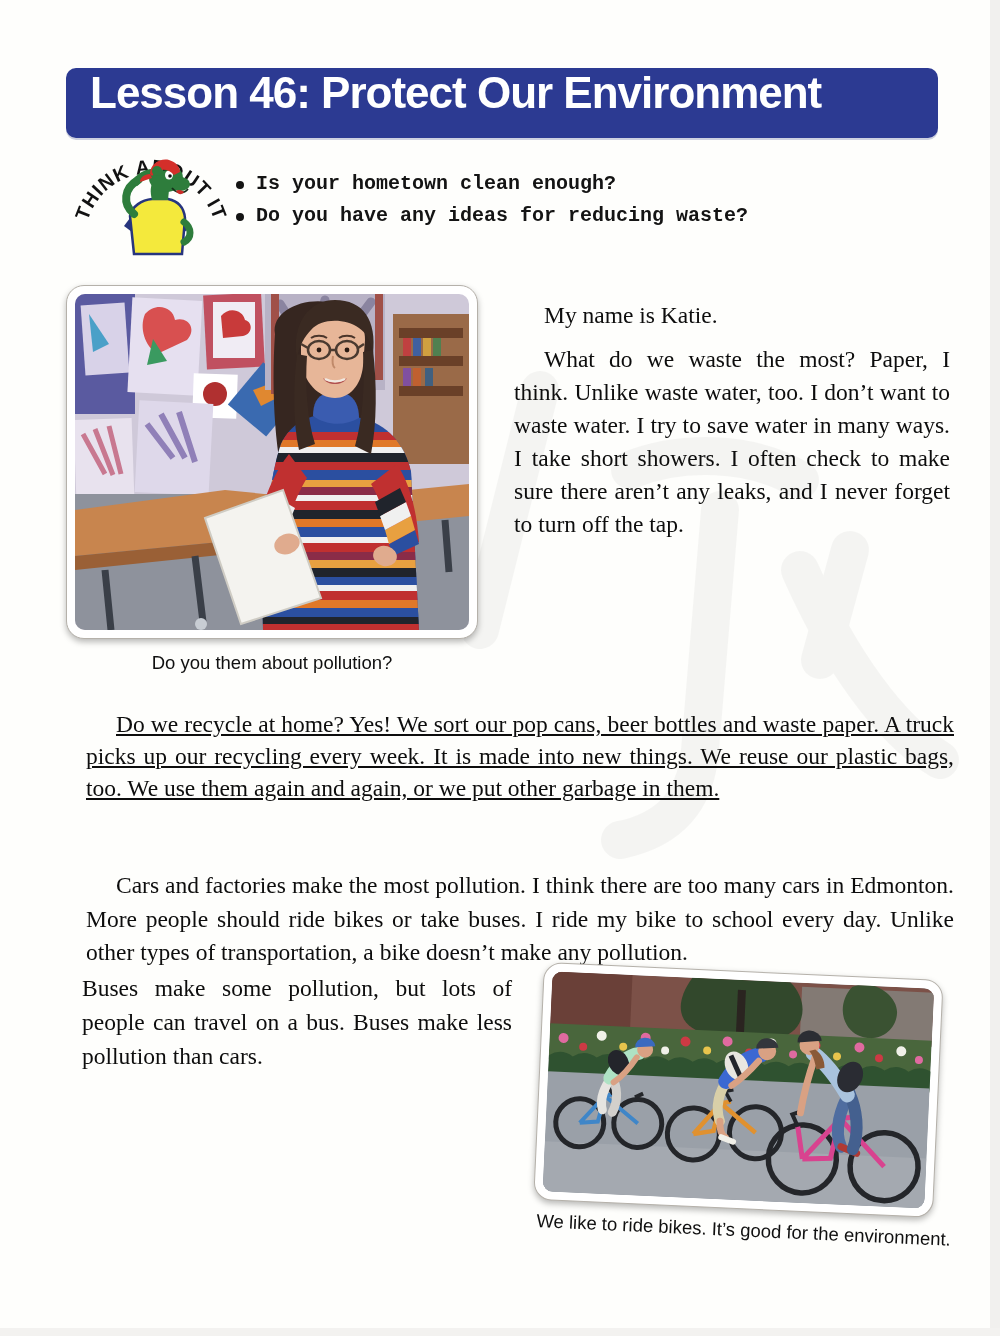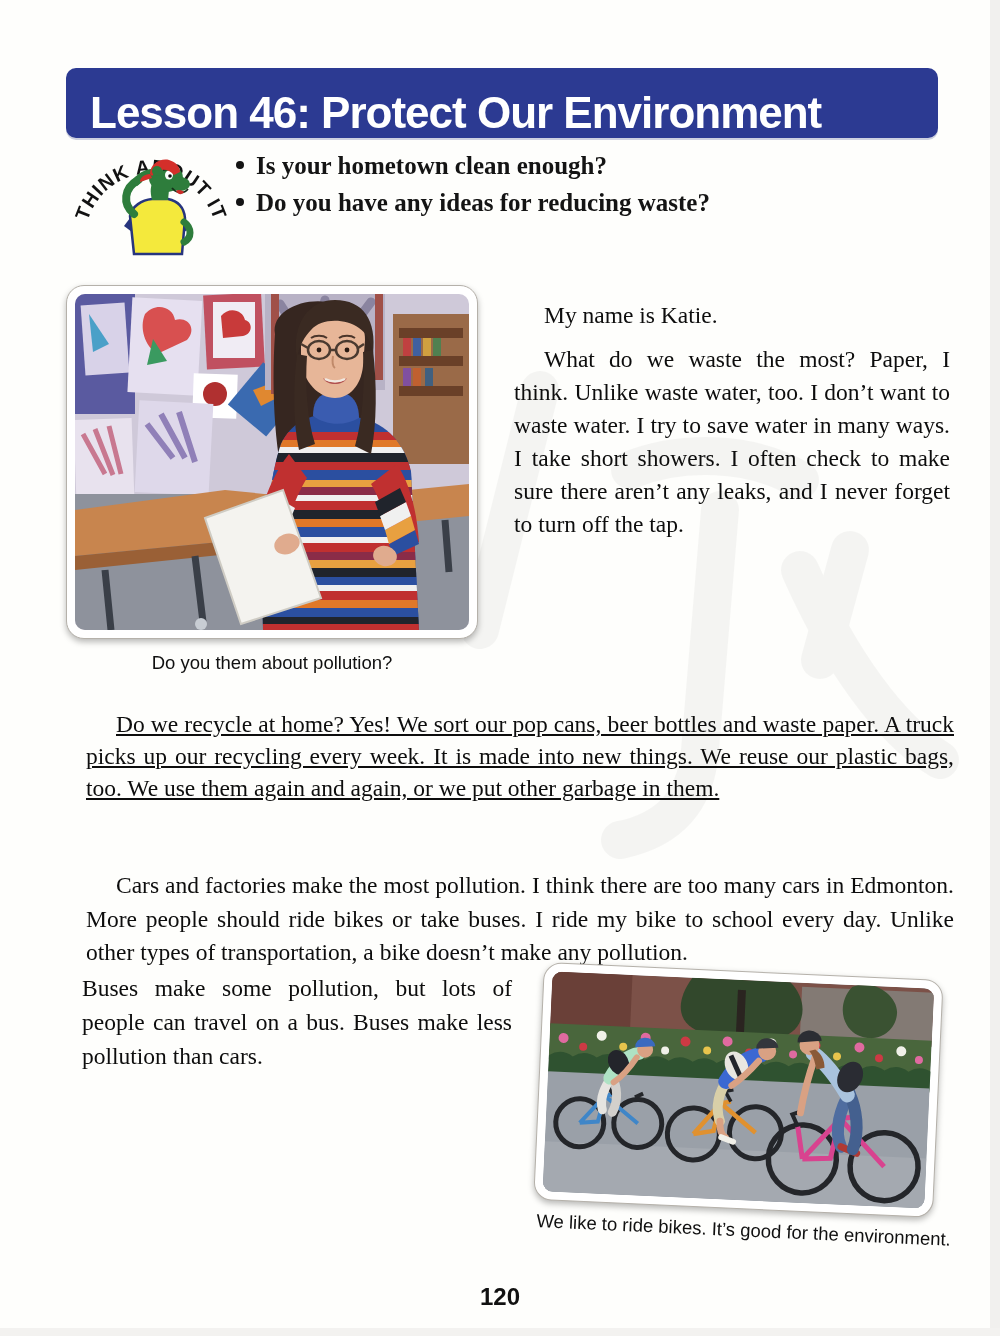--- a/index.html
+++ b/index.html
@@ -16,38 +16,38 @@
   .scan-edge-right { position:absolute; right:0; top:0; width:10px; height:100%; background:#f1f0ee; }
   .scan-edge-bottom { position:absolute; left:0; bottom:0; width:100%; height:8px; background:#f3f2f0; }
 
   
   .watermark { position:absolute; left:420px; top:330px; opacity:0.05; pointer-events:none; }
 
   
   .banner {
     position: absolute; left: 66px; top: 68px; width: 872px; height: 70px;
     background: #2c3a92; border-radius: 10px;
-    display: flex; align-items: flex-end;
+    display: flex; align-items: flex-start;
     box-shadow: 0 2px 0 rgba(60,70,140,.25);
   }
   .banner h1 {
     font-family: "Liberation Sans", sans-serif;
     font-weight: bold; font-size: 44px; letter-spacing: -1px;
     color: #ffffff; padding-left: 24px; white-space: nowrap;
   }
   
   .think-box {
     position: absolute; left: 66px; top: 134px; width: 872px; height: 124px;
     background: #c6cbe7; border-radius: 0 0 6px 6px; z-index: -1;
   }
   .think-logo { position: absolute; left: 72px; top: 142px; width: 158px; height: 118px; }
   .questions {
-    position: absolute; left: 236px; top: 152px; width: 660px;
-    font-family: Liberation Serif, serif; font-weight: bold;
-    font-size: 25px; color: #141414;
+    position: absolute; left: 236px; top: 172px; width: 660px;
+    font-family: Liberation Mono, monospace; font-weight: bold;
+    font-size: 20px; color: #141414;
   }
   .q-row { display: flex; align-items: flex-start; margin-bottom: 9px; }
   .q-dot { width: 8px; height: 8px; border-radius: 50%; background: #141414; margin: 9px 12px 0 0; flex: 0 0 auto; }
 
   
   .photo-frame {
     position: absolute;
     background: #ffffff; padding: 8px; border-radius: 18px;
     border: 1px solid #b5b1aa;
     box-shadow: 0 3px 6px rgba(0,0,0,.28);
@@ -399,15 +399,14 @@
         <path d="M 266 74 C 260 94 256 114 254 130" fill="none" stroke="#d9a183" stroke-width="7" stroke-linecap="round"></path>
 
         <circle cx="260" cy="62" r="10" fill="#d9a183"></circle>
         <path d="M 266 66 c 6 4 10 10 10 18 l -8 2 c -2 -8 -4 -14 -8 -18 z" fill="#8a5a38"></path>
         <path d="M 248 60 a 12 11 0 0 1 24 -3 z" fill="#2b2d33"></path>
       </g>
     </svg>
   </div>
   <div class="caption caption-bikes">We like to ride bikes. It’s good for the environment.</div>
 
-  <div class="page-number">120</div>
 
 </div>
 
 </body></html>

